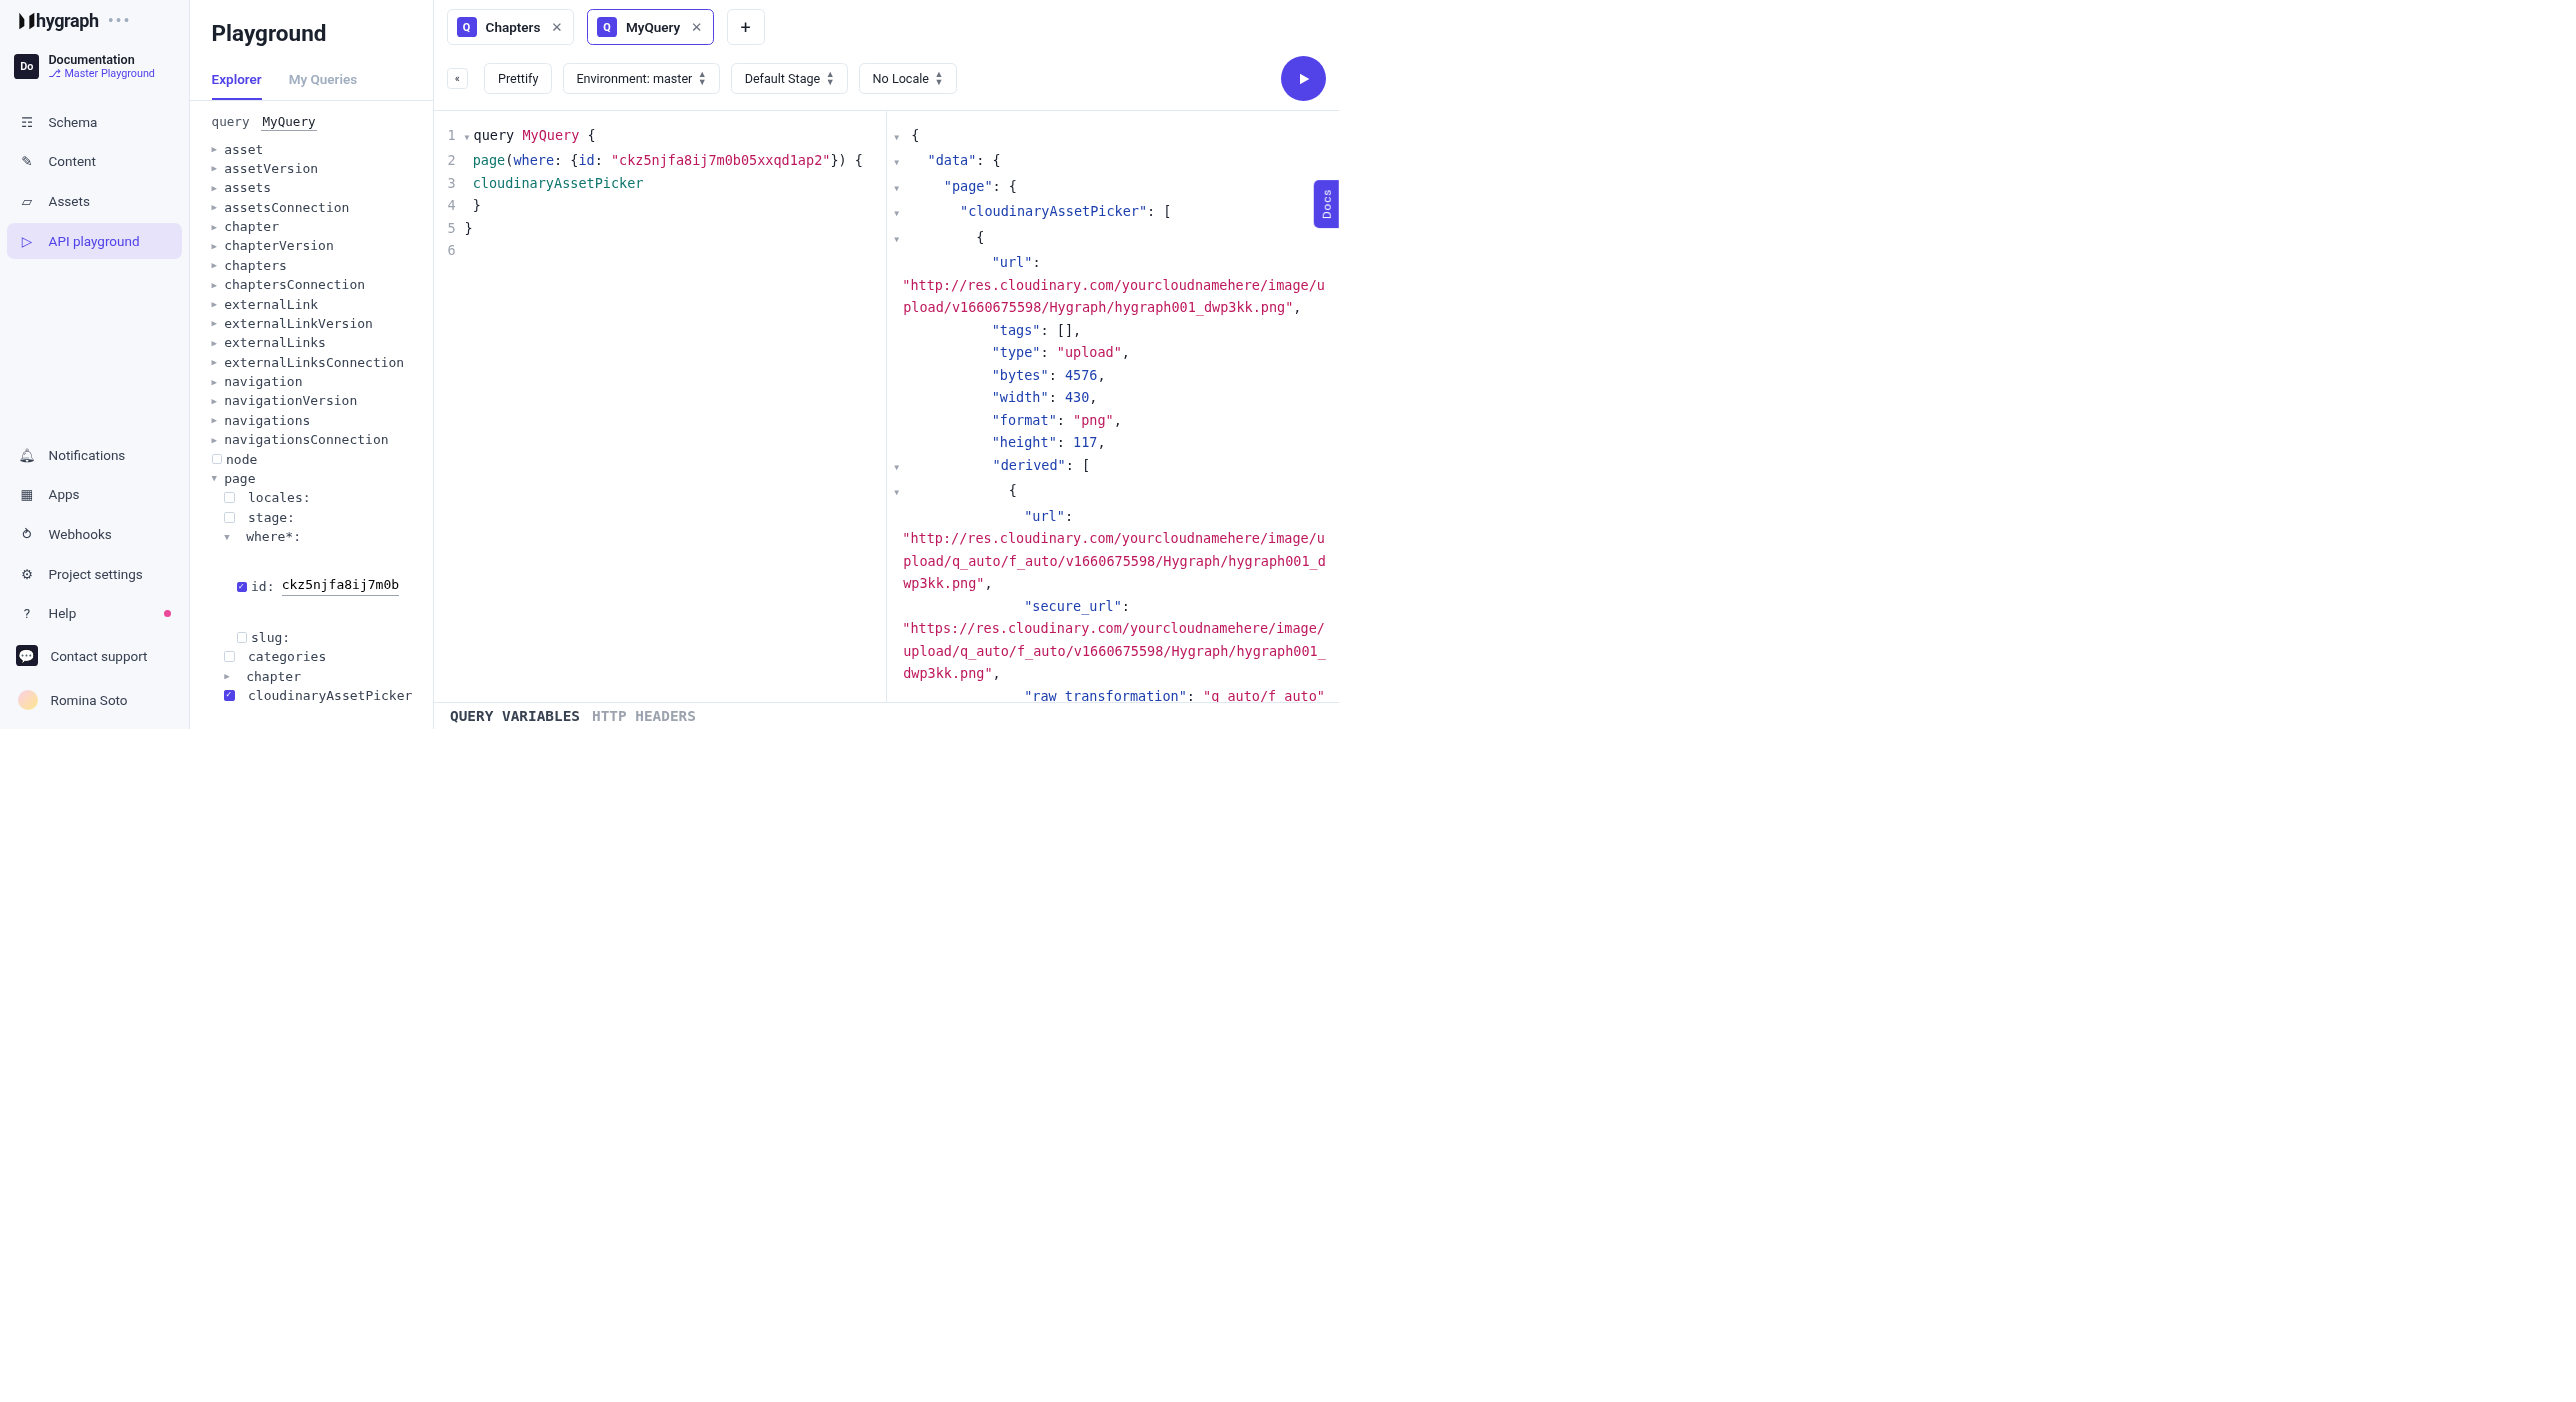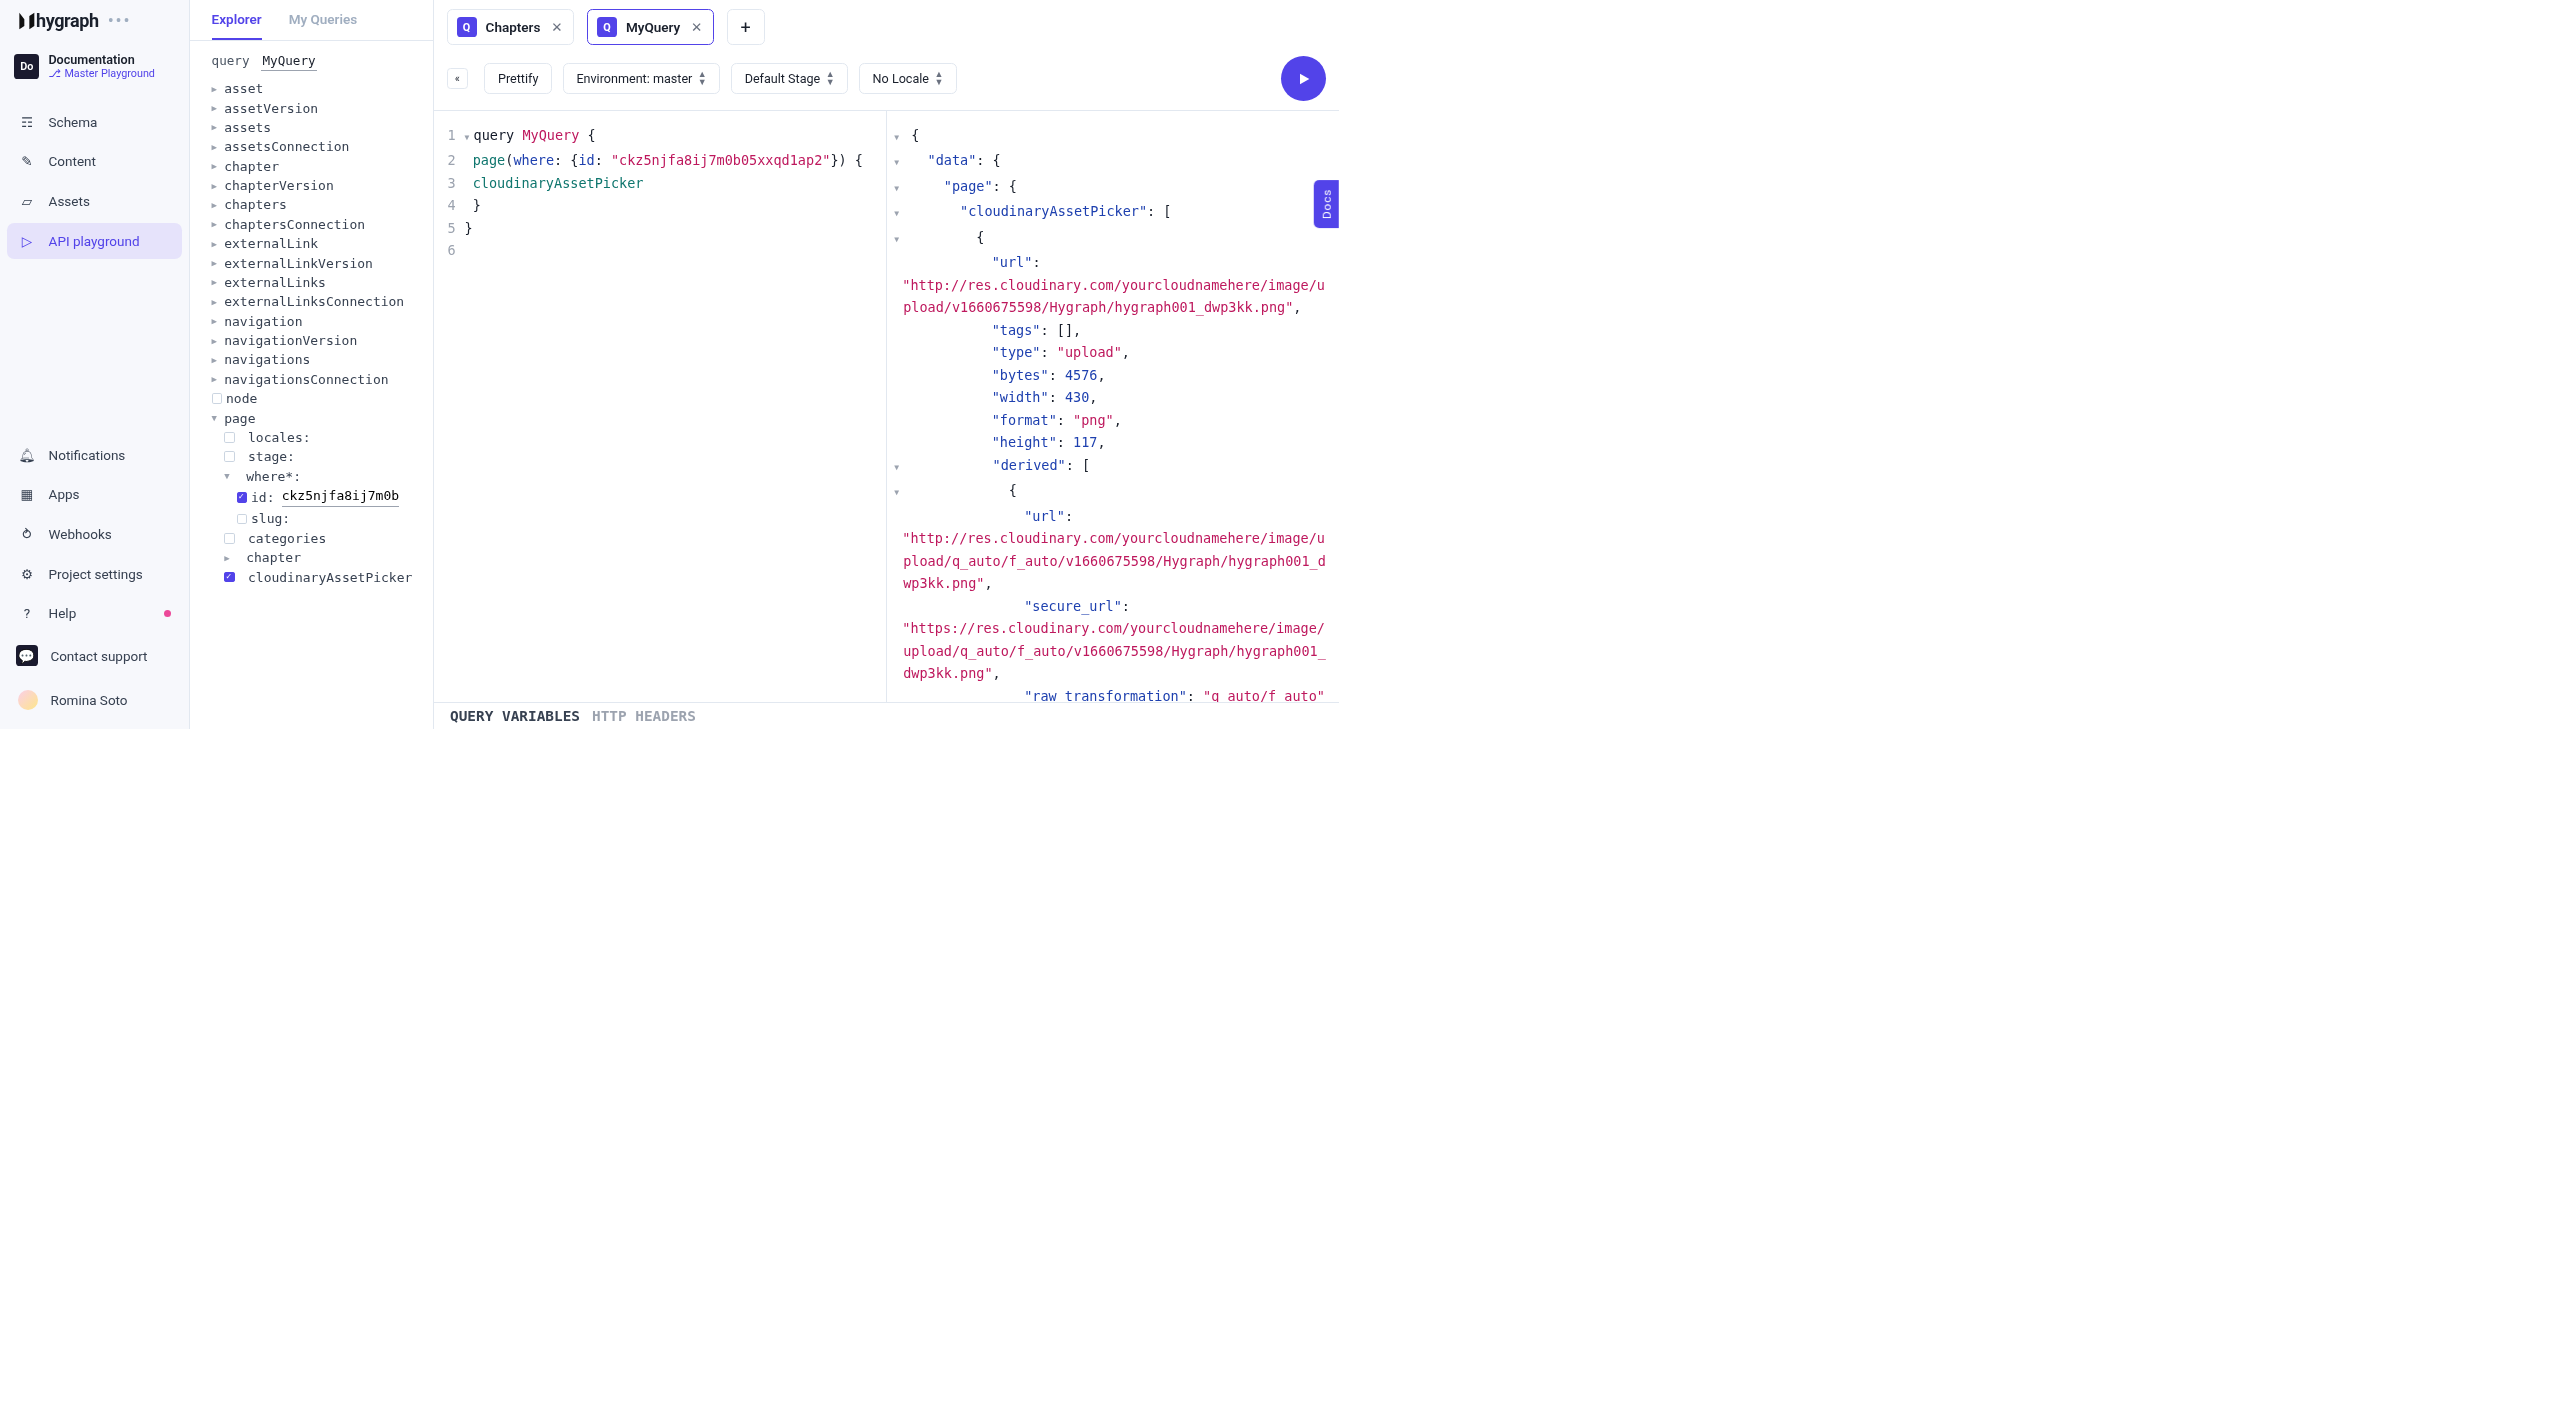--- a/index.html
+++ b/index.html
@@ -73,21 +73,21 @@
 .query-label { color: #4b5563; }
 .query-name { border-bottom: 0.9px solid #9ca3af; padding: 0 1.8px 1.8px 1.8px; margin-left: 3.6px; }
 
 .tree { padding: 1.8px 5.4px 0 21.6px; font-family: ui-monospace, Menlo, monospace; font-size: 13px; color: #374151; overflow-y: auto; flex: 1; }
 .tree-row { display: flex; align-items: center; gap: 3.6px; padding: 2.2px 0; cursor: pointer; }
 .tri { color: #9ca3af; font-size: 9px; width: 9px; display: inline-block; }
 .cb { width: 10.8px; height: 10.8px; border: 1.2px solid #cbd5e1; display: inline-block; border-radius: 1.8px; }
 .cb.checked { background: #5243e9; border-color: #5243e9; position: relative; }
 .cb.checked::after { content: "✓"; color: #fff; font-size: 9px; position: absolute; top:-1.8px; left:0.9px; }
 .indent-1 { margin-left: 12.6px; gap: 13px; }
-.indent-2 { margin-left: 25px; }
+.indent-2 { margin-left: 25px; margin-top: 29px; }
 .inline-input { border: none; border-bottom: 0.9px solid #9ca3af; background: transparent; font-family: inherit; font-size: inherit; width: 117px; margin-left: 3.6px; padding-bottom: 3px; }
 
 
 .main { flex: 1; display: flex; flex-direction: column; position: relative; }
 .tabs-row {
   display: flex; align-items: center; gap: 12.6px; padding: 9px 12.6px 0 12.6px;
 }
 .tab {
   display: flex; align-items: center; gap: 9px;
   padding: 7.2px 9px; border: 0.9px solid #e2e8f0; border-radius: 5.4px;
@@ -227,20 +227,21 @@
           <span>Contact support</span>
         </div>
       <div class="nav-item">
           <span class="avatar"></span>
           <span>Romina Soto</span>
         </div>
     </div>
   </aside>
 
   <section class="explorer">
+    <h1>Playground</h1>
     <div class="exp-tabs">
       <div class="exp-tab active">Explorer</div>
       <div class="exp-tab">My Queries</div>
     </div>
     <div class="query-line">
       <span class="query-label">query</span>
       <span class="query-name">MyQuery</span>
     </div>
     <div class="tree">
       <div class="tree-row">

